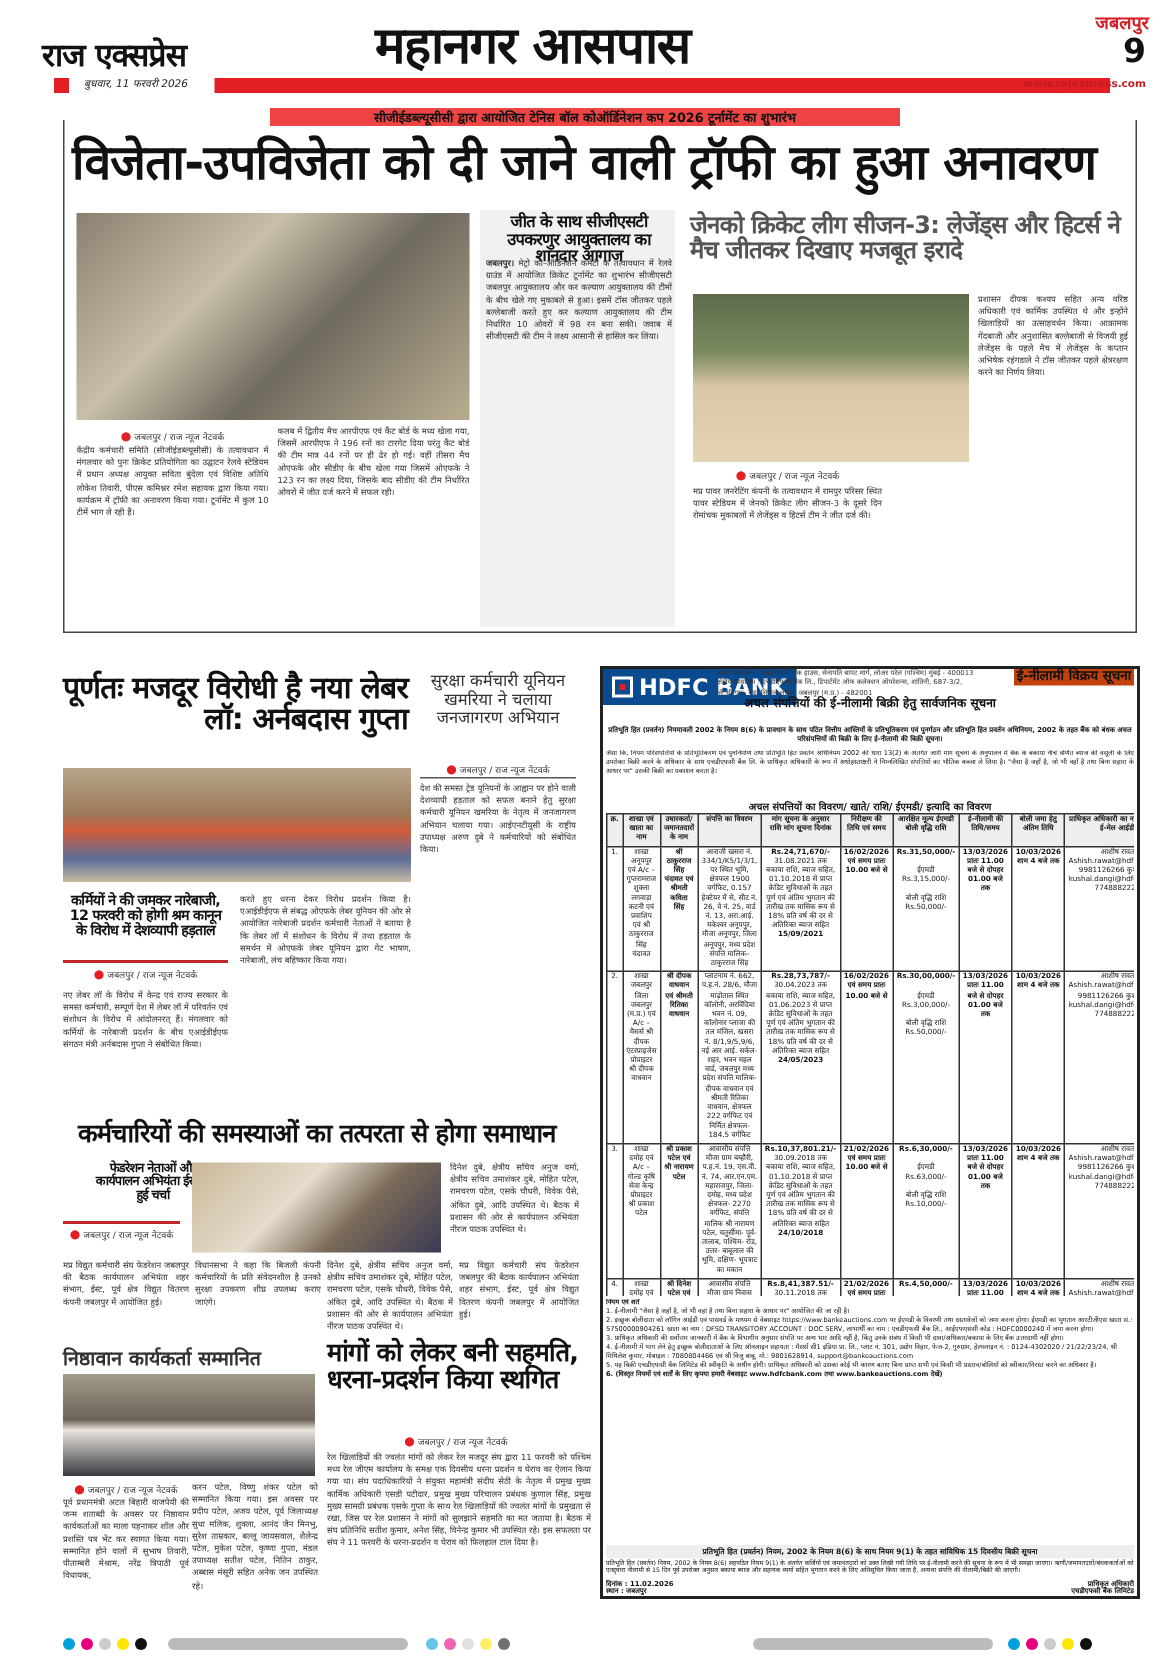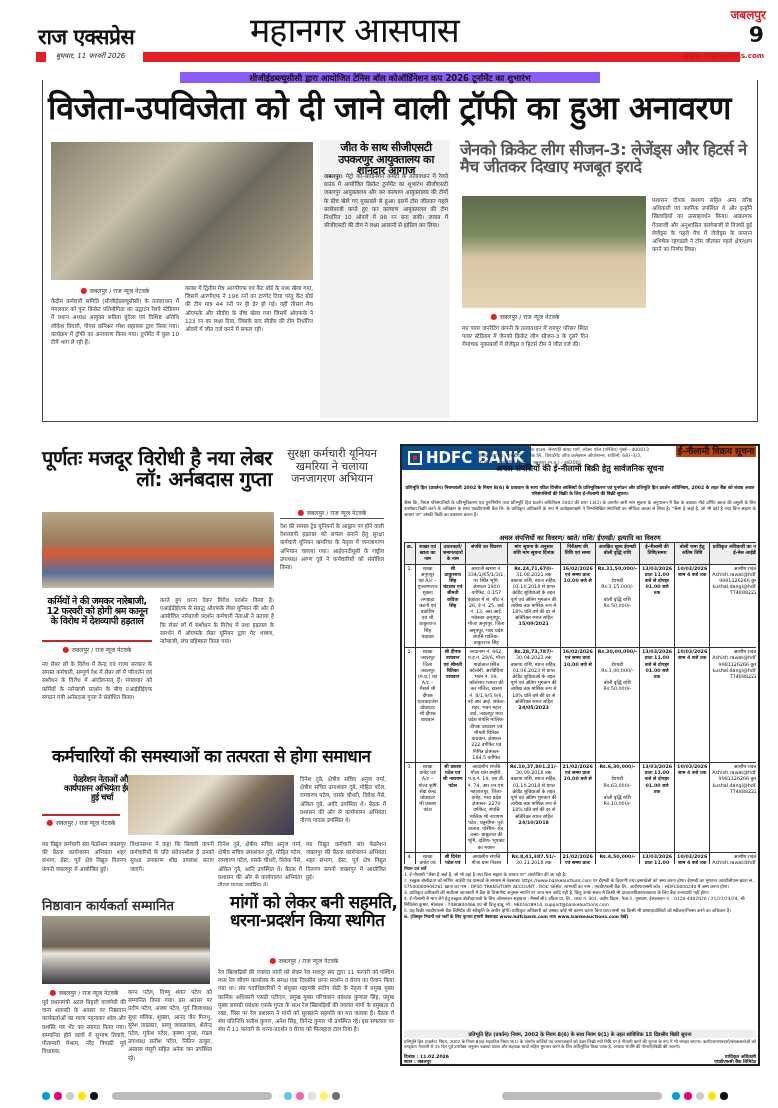--- a/index.html
+++ b/index.html
@@ -1,19 +1,19 @@
 <!DOCTYPE html>
 <html><head>
 <meta charset="utf-8">
 <style>
   * { box-sizing: border-box; margin: 0; padding: 0; }
   body { width: 778px; height: 1108px; background: #fff; font-family: "DejaVu Sans", sans-serif; color: #111; position: relative; overflow: hidden; }
   .abs { position: absolute; }
-  .masthead-brand { left: 38px; top: 22px; font-size: 21px; font-weight: bold; color: #111; letter-spacing: -0.5px; }
-  .masthead-title { left: 250px; top: 6px; font-size: 34px; font-weight: normal; color: #111; letter-spacing: -1px; }
+  .masthead-brand { left: 28px; top: 22px; font-size: 21px; font-weight: bold; color: #111; letter-spacing: -0.5px; }
+  .masthead-title { left: 250px; top: 6px; font-size: 34px; font-weight: bold; color: #111; letter-spacing: -1px; }
   .city { right: 12px; top: 6px; font-size: 12px; font-weight: bold; color: #d41f25; }
   .page-num { right: 14px; top: 22px; font-size: 22px; font-weight: bold; color: #111; }
   .red-left { left: 36px; top: 52px; width: 10px; height: 10px; background: #e31e25; }
   .date { left: 56px; top: 51px; font-size: 7px; color: #222; font-style: italic; }
   .red-bar { left: 143px; top: 52px; width: 597px; height: 10px; background: #e31e25; }
   .url { right: 14px; top: 52px; font-size: 7px; font-weight: bold; color: #c41a20; }
   .box { border: 1px solid #444; }
   .kicker { font-size: 9px; font-weight: bold; text-align: center; }
   .headline { font-weight: bold; line-height: 1.05; letter-spacing: -0.5px; }
   .body-text { font-size: 5.6px; line-height: 8.2px; color: #333; text-align: justify; }
@@ -43,21 +43,21 @@
 <div class="abs masthead-brand">राज एक्सप्रेस</div>
 <div class="abs masthead-title">महानगर आसपास</div>
 <div class="abs city">जबलपुर</div>
 <div class="abs page-num">9</div>
 <div class="abs red-left"></div>
 <div class="abs date">बुधवार, 11 फरवरी 2026</div>
 <div class="abs red-bar"></div>
 <div class="abs url">www.rajexpress.com</div>
 
 <div class="abs box" style="left:42px; top:80px; width:716px; height:342px; border-top:none;"></div>
-<div class="abs kicker" style="left:180px; top:72px; width:420px; background:#8b5cf6; font-size:8.5px;">सीजीईडब्ल्यूसीसी द्वारा आयोजित टेनिस बॉल कोऑर्डिनेशन कप 2026 टूर्नामेंट का शुभारंभ</div>
+<div class="abs kicker" style="left:180px; top:72px; width:420px; background:#ef4444; font-size:8.5px;">सीजीईडब्ल्यूसीसी द्वारा आयोजित टेनिस बॉल कोऑर्डिनेशन कप 2026 टूर्नामेंट का शुभारंभ</div>
 <div class="abs headline" style="left:48px; top:92px; width:700px; font-size:32px;">विजेता-उपविजेता को दी जाने वाली ट्रॉफी का हुआ अनावरण</div>
 
 <div class="abs photo" style="left:51px; top:142px; width:262px; height:138px;"></div>
 <div class="abs byline" style="left:51px; top:286px; width:128px;"><span class="dot">●</span> <span>जबलपुर / राज न्यूज नेटवर्क</span></div>
 <div class="abs body-text" style="left:51px; top:297px; width:128px; height:118px; overflow:hidden;">केंद्रीय कर्मचारी समिति (सीजीईडब्ल्यूसीसी) के तत्वावधान में मंगलवार को पुनः क्रिकेट प्रतियोगिता का उद्घाटन रेलवे स्टेडियम में प्रधान अध्यक्ष आयुक्त सविता बुंदेला एवं विशिष्ट अतिथि लोकेश तिवारी, पीएस कमिश्नर रमेश सहायक द्वारा किया गया। कार्यक्रम में ट्रॉफी का अनावरण किया गया। टूर्नामेंट में कुल 10 टीमें भाग ले रही हैं।</div>
 <div class="abs body-text" style="left:185px; top:284px; width:128px; height:131px; overflow:hidden;">कलब में द्वितीय मैच आरपीएफ एवं कैंट बोर्ड के मध्य खेला गया, जिसमें आरपीएफ ने 196 रनों का टारगेट दिया परंतु कैंट बोर्ड की टीम मात्र 44 रनों पर ही ढेर हो गई। वहीं तीसरा मैच ओएफके और सीडीए के बीच खेला गया जिसमें ओएफके ने 123 रन का लक्ष्य दिया, जिसके बाद सीडीए की टीम निर्धारित ओवरों में जीत दर्ज करने में सफल रही।</div>
 
 <div class="abs" style="left:320px; top:140px; width:130px; height:278px; background:#f1f1f1;"></div>
 <div class="abs headline" style="left:324px; top:142px; width:124px; font-size:11px; text-align:center;">जीत के साथ सीजीएसटी उपकरणुर आयुक्तालय का शानदार आगाज</div>
 <div class="abs body-text" style="left:324px; top:172px; width:124px; height:244px; overflow:hidden;"><b>जबलपुर।</b> <span>मेट्रो को-ऑर्डिनेशन कमेटी के तत्वावधान में रेलवे ग्राउंड में आयोजित क्रिकेट टूर्नामेंट का शुभारंभ सीजीएसटी जबलपुर आयुक्तालय और कर कल्याण आयुक्तालय की टीमों के बीच खेले गए मुकाबले से हुआ। इसमें टॉस जीतकर पहले बल्लेबाजी करते हुए कर कल्याण आयुक्तालय की टीम निर्धारित 10 ओवरों में 98 रन बना सकी। जवाब में सीजीएसटी की टीम ने लक्ष्य आसानी से हासिल कर लिया।</span></div>
@@ -91,21 +91,21 @@
 <div class="abs body-text" style="left:130px; top:840px; width:84px; height:46px; overflow:hidden;">विधानसभा ने कहा कि बिजली कंपनी कर्मचारियों के प्रति संवेदनशील है उनको सुरक्षा उपकरण शीघ्र उपलब्ध कराए जाएंगे।</div>
 <div class="abs body-text" style="left:218px; top:840px; width:84px; height:46px; overflow:hidden;">दिनेश दुबे, क्षेत्रीय सचिव अनुज वर्मा, क्षेत्रीय सचिव उमाशंकर दुबे, मोहित पटेल, रामचरण पटेल, एसके चौधरी, विवेक पैसे, अंकित दुबे, आदि उपस्थित थे। बैठक में प्रशासन की ओर से कार्यपालन अभियंता नीरज पाठक उपस्थित थे।</div>
 <div class="abs body-text" style="left:306px; top:840px; width:80px; height:46px; overflow:hidden;">मप्र विद्युत कर्मचारी संघ फेडरेशन जबलपुर की बैठक कार्यपालन अभियंता शहर संभाग, ईस्ट, पूर्व क्षेत्र विद्युत वितरण कंपनी जबलपुर में आयोजित हुई।</div>
 
 <div class="abs" style="left:42px; top:896px; width:170px; font-size:13px; font-weight:bold; color:#333;">निष्ठावान कार्यकर्ता सम्मानित</div>
 <div class="abs photo-group" style="left:42px; top:916px; width:168px; height:68px;"></div>
 <div class="abs byline" style="left:42px; top:988px; width:84px;"><span class="dot">●</span> <span>जबलपुर / राज न्यूज नेटवर्क</span></div>
 <div class="abs body-text" style="left:42px; top:998px; width:84px; height:78px; overflow:hidden;">पूर्व प्रधानमंत्री अटल बिहारी वाजपेयी की जन्म शताब्दी के अवसर पर निष्ठावान कार्यकर्ताओं का माला पहनाकर शॉल और प्रशस्ति पत्र भेंट कर स्वागत किया गया। सम्मानित होने वालों में सुभाष तिवारी, पीताम्बरी मेश्राम, नरेंद्र त्रिपाठी पूर्व विधायक,</div>
 <div class="abs body-text" style="left:128px; top:988px; width:84px; height:88px; overflow:hidden;">करन पटेल, विष्णु शंकर पटेल को सम्मानित किया गया। इस अवसर पर प्रदीप पटेल, अजय पटेल, पूर्व जिलाध्यक्ष सुधा मलिक, शुक्ला, आनंद जैन मिनभु, सुरेश ताम्रकार, बल्लू जायसवाल, शैलेन्द्र पटेल, मुकेश पटेल, कृष्णा गुप्ता, मंडल उपाध्यक्ष सतीश पटेल, नितिन ठाकुर, अब्बास मंसूरी सहित अनेक जन उपस्थित रहे।</div>
 
-<div class="abs headline" style="left:218px; top:894px; width:176px; font-size:17px;margin-left:12px;">मांगों को लेकर बनी सहमति, धरना-प्रदर्शन किया स्थगित</div>
+<div class="abs headline" style="left:218px; top:894px; width:176px; font-size:17px;">मांगों को लेकर बनी सहमति, धरना-प्रदर्शन किया स्थगित</div>
 <div class="abs byline" style="left:218px; top:956px; width:172px;"><span class="dot">●</span> <span>जबलपुर / राज न्यूज नेटवर्क</span></div>
 <div class="abs body-text" style="left:218px; top:968px; width:176px; height:110px; overflow:hidden;">रेल खिलाड़ियों की ज्वलंत मांगों को लेकर रेल मजदूर संघ द्वारा 11 फरवरी को पश्चिम मध्य रेल जीएम कार्यालय के समक्ष एक दिवसीय धरना प्रदर्शन व घेराव का ऐलान किया गया था। संघ पदाधिकारियों ने संयुक्त महामंत्री संदीप सेठी के नेतृत्व में प्रमुख मुख्य कार्मिक अधिकारी एसडी पटीदार, प्रमुख मुख्य परिचालन प्रबंधक कुणाल सिंह, प्रमुख मुख्य सामग्री प्रबंधक एसके गुप्ता के साथ रेल खिलाड़ियों की ज्वलंत मांगों के प्रमुखता से रखा, जिस पर रेल प्रशासन ने मांगों को सुलझाने सहमति का मत जताया है। बैठक में संघ प्रतिनिधि सतीश कुमार, अनेश सिंह, विनेन्द्र कुमार भी उपस्थित रहे। इस सफलता पर संघ ने 11 फरवरी के धरना-प्रदर्शन व घेराव को फिलहाल टाल दिया है।</div>
 
 <div class="abs ad" style="left:400px; top:444px; width:360px; height:622px;"></div>
 <div class="abs hdfc-logo" style="left:402px; top:446px; height:24px;">
   <span class="hdfc-square"></span>
   <span>HDFC BANK</span>
 </div>
 <div class="abs" style="left:478px; top:447px; width:190px; font-size:4.6px; line-height:6.4px; color:#333;">
   <div>प्रधान कार्यालय : एचडीएफसी बैंक हाउस, सेनापति बापट मार्ग, लोअर परेल (पश्चिम) मुंबई - 400013</div>

